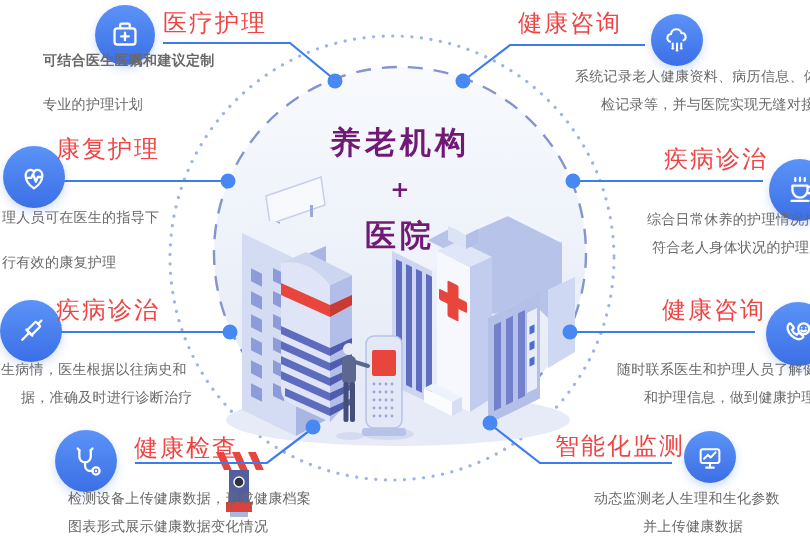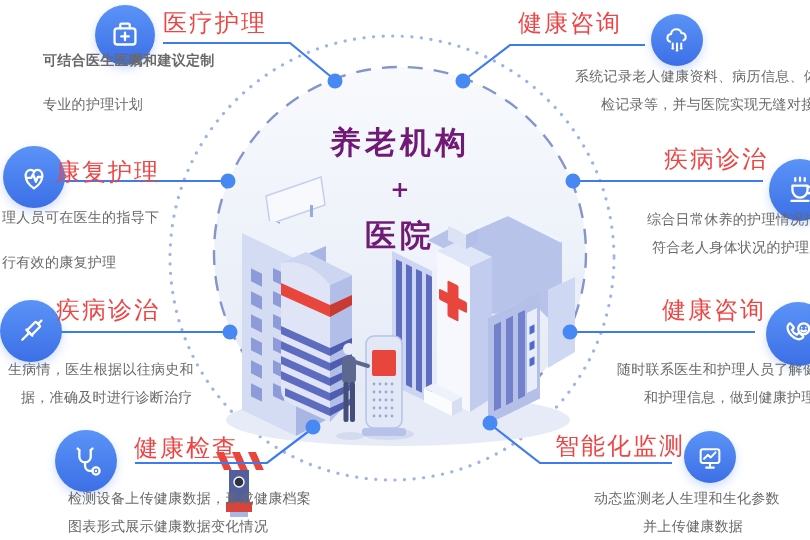--- a/index.html
+++ b/index.html
@@ -246,21 +246,21 @@
 
 <div class="feature">
   <div class="icon-circle" style="left:3px;top:146px;width:62px;height:62px;">
     <svg width="38" height="38" viewBox="0 0 40 40">
           <g class="glyph">
       <path d="M20,32 C8,24 10,13 16,12.5 c2.5,-0.2 4,1.5 4,3 c0,-1.5 1.5,-3.2 4,-3 c6,0.5 8,11.5 -4,19.5 Z"></path>
       <polyline points="12,21 17,21 19,17 22,25 24,20 28,20"></polyline>
     </g>
         </svg>
   </div>
-  <div class="title" style="left:56px;top:156px;">康复护理</div>
+  <div class="title" style="left:56px;top:133px;">康复护理</div>
   <div class="desc" style="left:2px;top:209px;">理人员可在医生的指导下</div>
   <div class="desc" style="left:2px;top:246px;margin-top:8px;">行有效的康复护理</div>
 </div>
 
 <div class="feature">
   <div class="icon-circle" style="left:769px;top:159px;width:62px;height:62px;">
     <svg width="38" height="38" viewBox="0 0 40 40">
           <g class="glyph">
       <path d="M15,7.5 v3 M20,7 v3.5 M25,7.5 v3"></path>
       <path d="M12,15.5 h16 v4.5 a8,8 0 0 1 -16,0 Z"></path>
@@ -279,21 +279,21 @@
     <svg width="38" height="38" viewBox="0 0 40 40">
           <g class="glyph" transform="rotate(45 20 20)">
       <path d="M20,4.5 v5"></path>
       <rect x="16.5" y="9.5" width="7" height="13" rx="1"></rect>
       <path d="M15.5,22.5 h9"></path>
       <path d="M20,22.5 v6 M20,28.5 v4.5"></path>
     </g>
         </svg>
   </div>
   <div class="title" style="left:56px;top:294px;">疾病诊治</div>
-  <div class="desc" style="left:8px;top:361px;">生病情，医生根据以往病史和</div>
+  <div class="desc" style="left:1px;top:361px;">生病情，医生根据以往病史和</div>
   <div class="desc" style="left:1px;top:389px;margin-left:20px;">据，准确及时进行诊断治疗</div>
 </div>
 
 <div class="feature">
   <div class="icon-circle" style="left:766px;top:302px;width:64px;height:64px;">
     <svg width="38" height="38" viewBox="0 0 40 40">
           <g class="glyph">
       <circle cx="26" cy="14.5" r="5.8"></circle>
       <circle cx="24" cy="13.2" r="0.9" fill="#fff" stroke="none"></circle>
       <circle cx="28.2" cy="13.2" r="0.9" fill="#fff" stroke="none"></circle>

